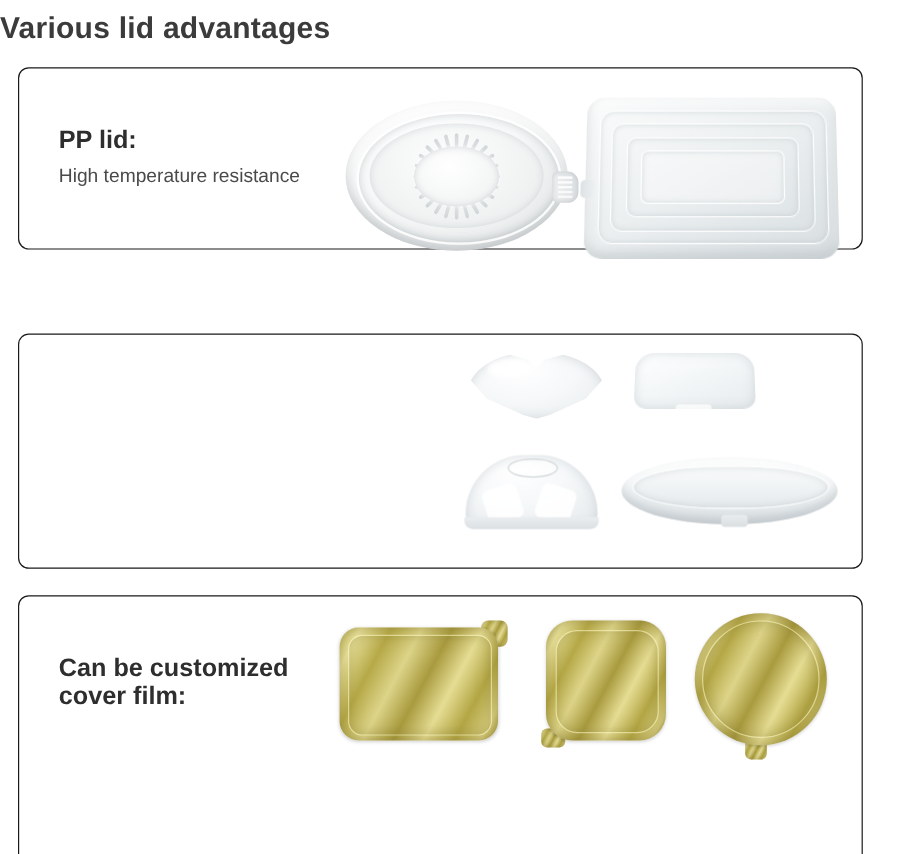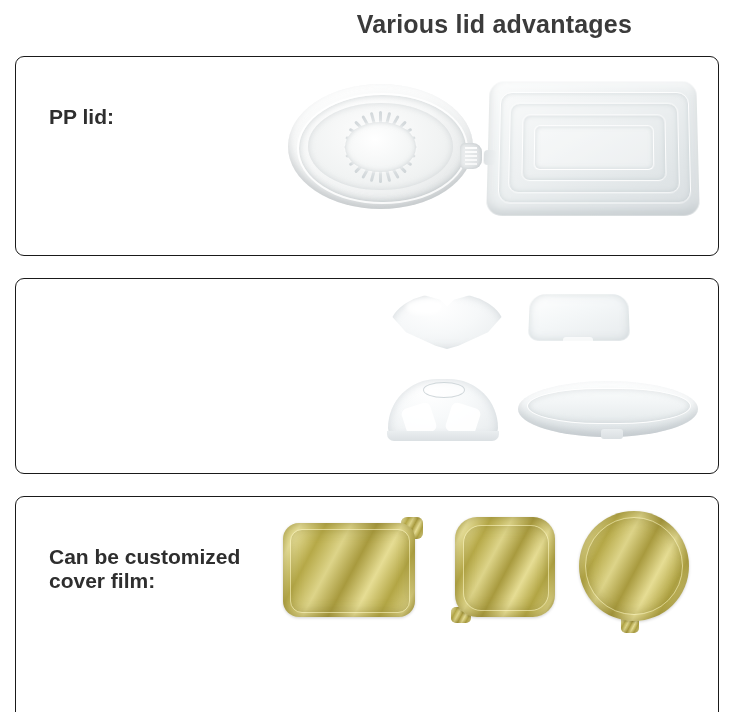--- a/index.html
+++ b/index.html
@@ -15,38 +15,38 @@
     color: #3a3a3a;
     overflow: hidden;
   }
 
   
   #page-title {
     position: absolute;
     top: 10px;
     left: 0;
     width: 632px;
-    text-align: right;
+    text-align: left;
     font-size: 25px;
     font-weight: bold;
     color: #3b3b3b;
     letter-spacing: 0.2px;
   }
 
   
   .card {
     position: absolute;
     left: 15px;
     width: 704px;
     border: 1.6px solid #1a1a1a;
     border-radius: 9px;
     box-sizing: border-box;
     background: #ffffff;
   }
-  #card-pp  { top: 56px;  height: 200px; }
+  #card-pp  { top: 56px;  height: 152px; }
   #card-pe  { top: 278px; height: 196px; }
   #card-film{ top: 496px; height: 250px; }
 
   .card-text {
     position: absolute;
     left: 33px;
     z-index: 5;
   }
   .card-heading {
     font-size: 21px;
@@ -321,20 +321,21 @@
 </style>
 </head>
 <body>
 
 <div id="page-title">Various lid advantages</div>
 
 <div class="card" id="card-pp">
 
   <div class="card-text" id="pp-text">
     <p class="card-heading">PP lid:</p>
+    <p class="card-sub">High temperature resistance</p>
   </div>
 
   <div class="products" style="width:430px;">
 
     <div class="prod" id="pp-round">
       <div class="round-lid-body"></div>
       <div class="round-lid-rim"></div>
       <div class="round-lid-inner">
         <div class="ribs">
           <div class="rib" style="transform:rotate(0deg)"></div>

